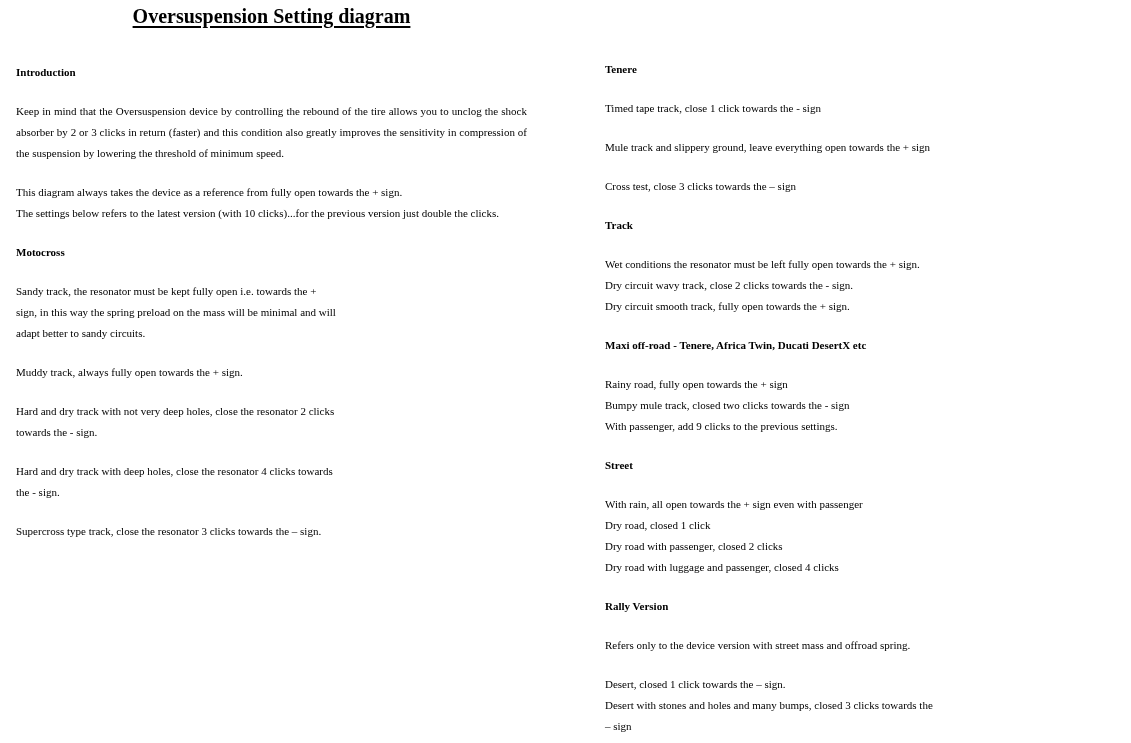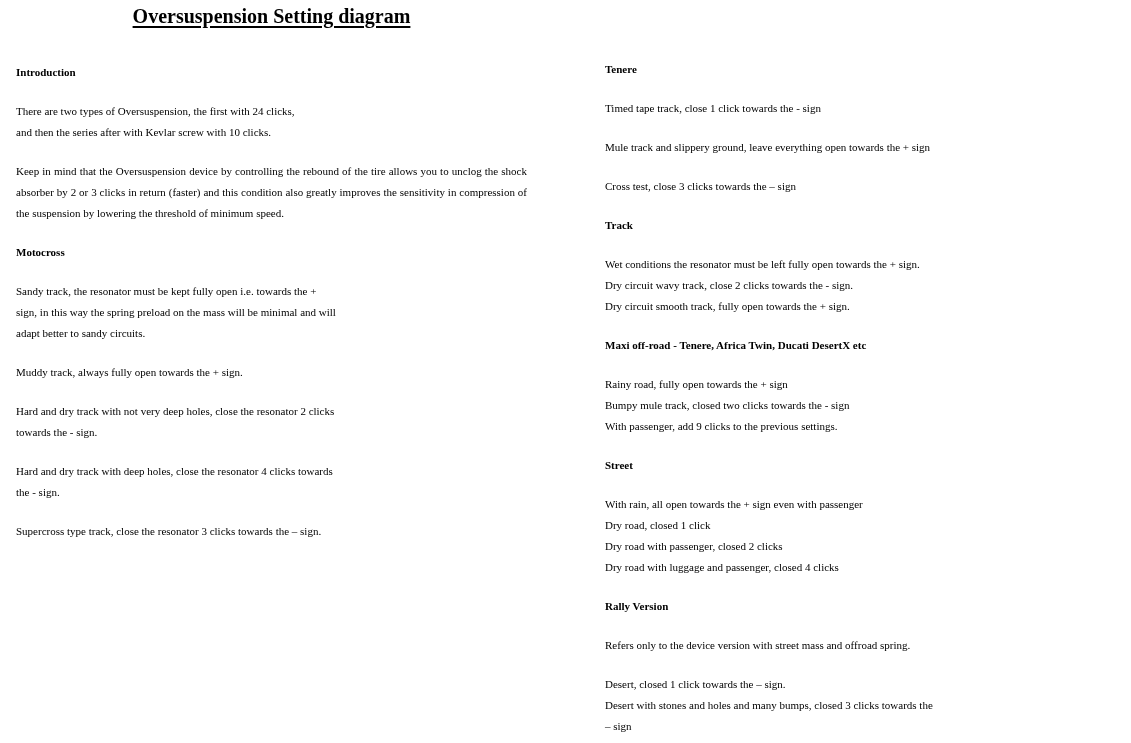--- a/index.html
+++ b/index.html
@@ -49,23 +49,23 @@
 </style>
 </head>
 <body>
 
 <div class="page">
 
   <div class="doc-title">Oversuspension Setting diagram</div>
 
   <div class="col col-left">
     <div class="block heading">Introduction</div>
-    <div class="block">There are two types of Oversuspension, the first with 24 clicks,
-and then the series after with Kevlar screw with 10 clicks.</div>
     <div class="block justify">Keep in mind that the Oversuspension device by controlling the rebound of the tire allows you to unclog the shock absorber by 2 or 3 clicks in return (faster) and this condition also greatly improves the sensitivity in compression of the suspension by lowering the threshold of minimum speed.</div>
+    <div class="block justify">This diagram always takes the device as a reference from fully open towards the + sign.
+The settings below refers to the latest version (with 10 clicks)...for the previous version just double the clicks.</div>
     <div class="block heading">Motocross</div>
     <div class="block">Sandy track, the resonator must be kept fully open i.e. towards the +
 sign, in this way the spring preload on the mass will be minimal and will
 adapt better to sandy circuits.</div>
     <div class="block">Muddy track, always fully open towards the + sign.</div>
     <div class="block">Hard and dry track with not very deep holes, close the resonator 2 clicks
 towards the - sign.</div>
     <div class="block">Hard and dry track with deep holes, close the resonator 4 clicks towards
 the - sign.</div>
     <div class="block">Supercross type track, close the resonator 3 clicks towards the – sign.</div>

